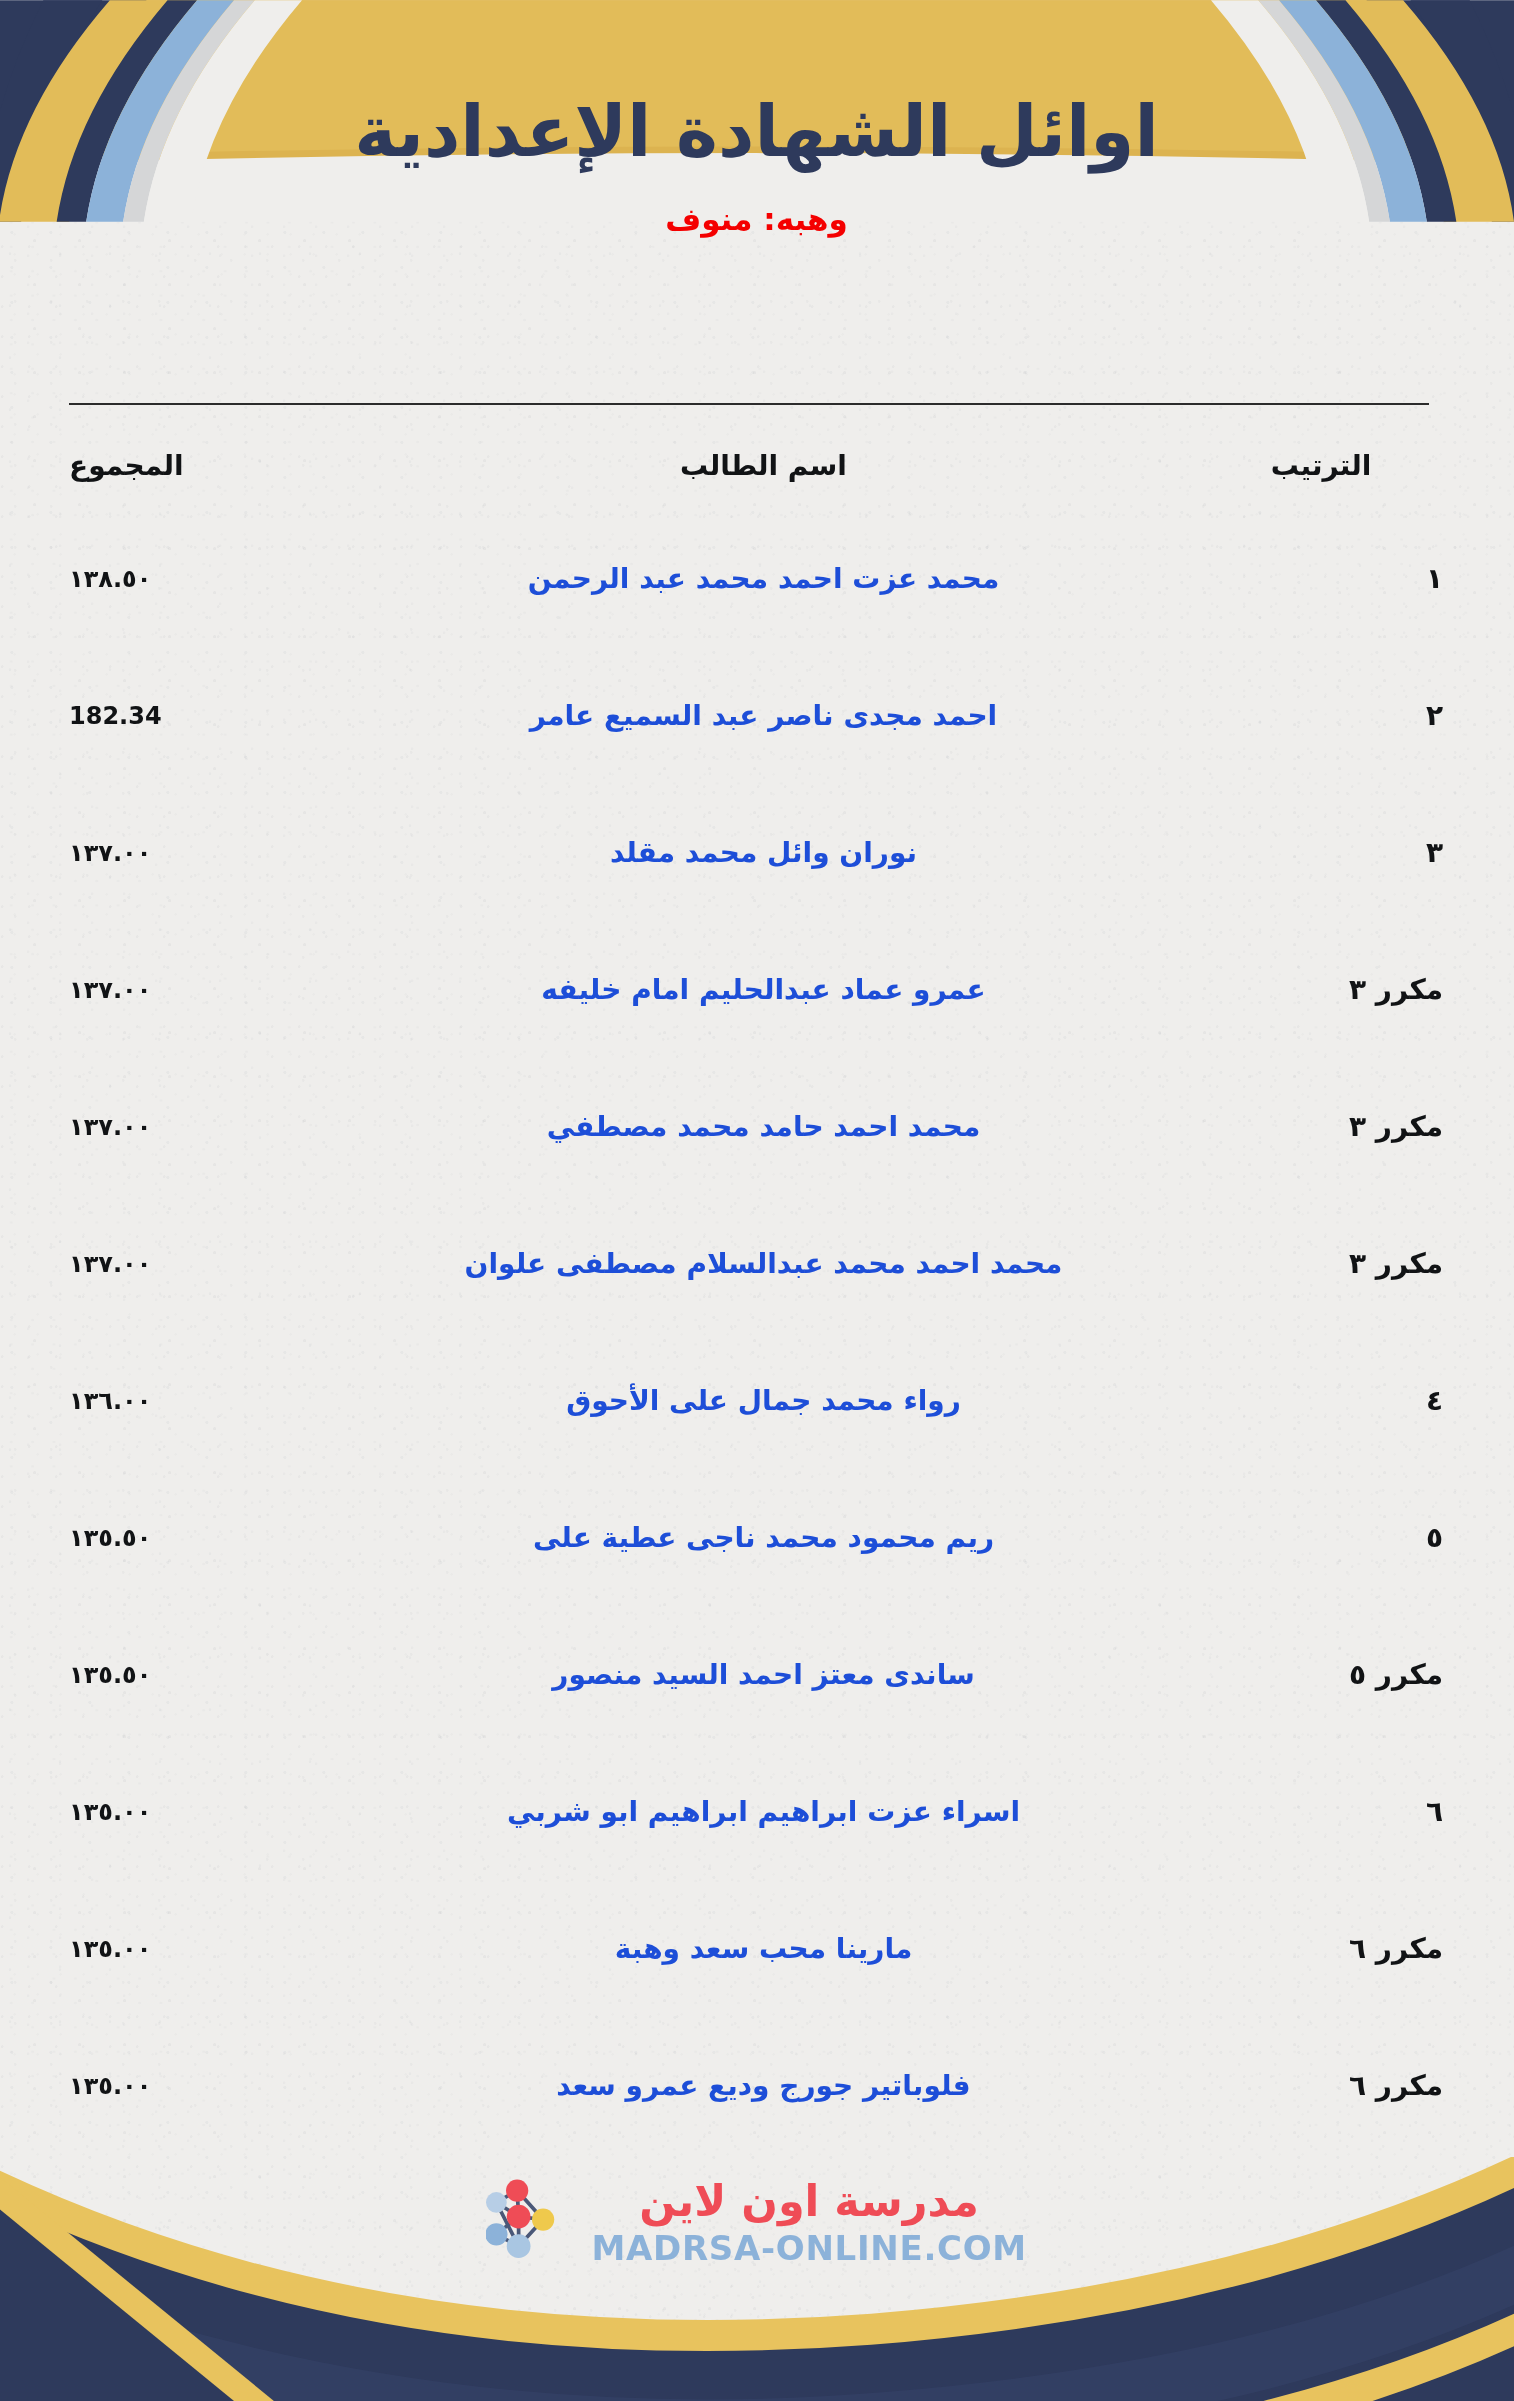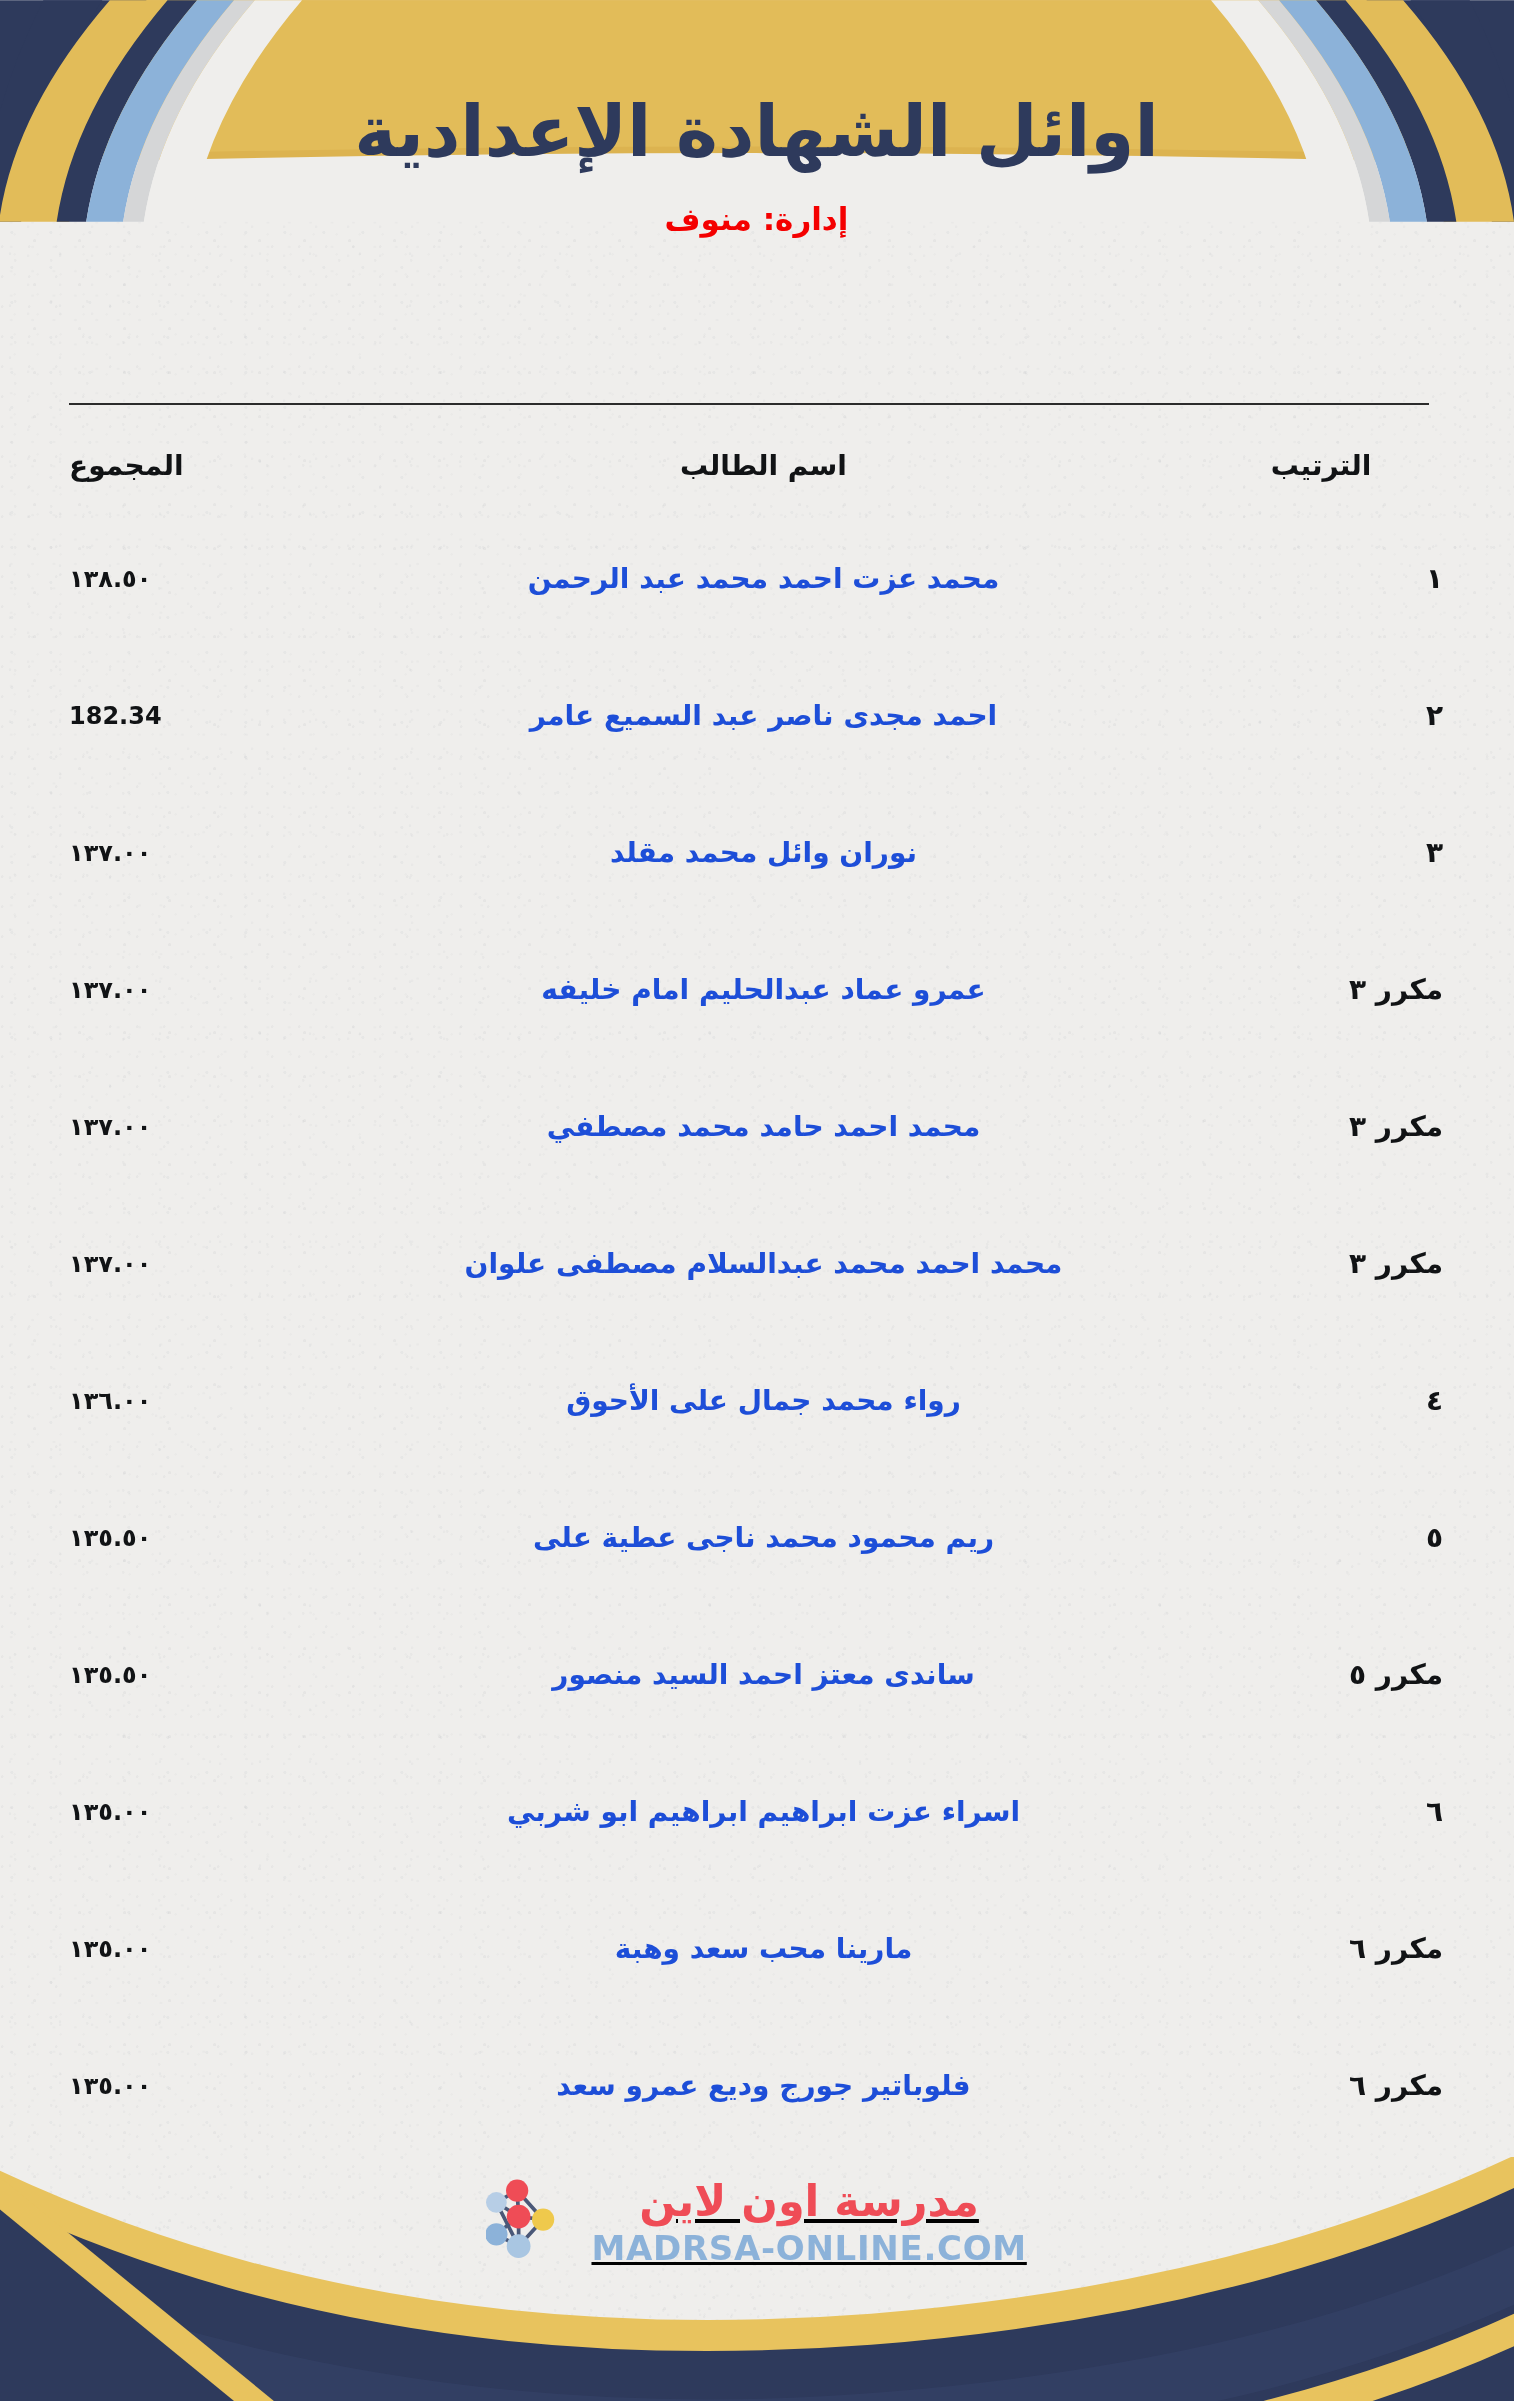--- a/index.html
+++ b/index.html
@@ -157,21 +157,21 @@
   .brand {
     position: absolute;
     bottom: 134px;
     left: 0; right: 0;
     display: flex;
     justify-content: center;
     align-items: center;
     gap: 16.3px;
     direction: rtl;
   }
-  .brand-text { text-align: center; line-height: 1; text-decoration: underline; }
+  .brand-text { text-align: center; line-height: 1; }
   .brand-ar {
     font-size: 43px;
     font-weight: bold;
     color: #ef4c56;
     direction: rtl;
     margin-bottom: 8.9px;
   }
   .brand-url {
     font-size: 34px;
     font-weight: bold;
@@ -210,21 +210,21 @@
       <path d="M1822,0 Q1950,150 1972,300 L1932,300 Q1910,150 1782,0 Z" fill="#2e3a5c"></path>
       <path d="M1782,0 Q1910,150 1932,300 L1882,300 Q1860,150 1732,0 Z" fill="#8cb2d9"></path>
       <path d="M1732,0 Q1860,150 1882,300 L1854,300 Q1832,150 1704,0 Z" fill="#d5d6d7"></path>
       <path d="M1704,0 Q1832,150 1854,300 L1790,300 Q1768,150 1640,0 Z" fill="#efeeec"></path>
     </svg>
   </div>
 
   <div class="header-block">
     <h1 class="doc-title">اوائل الشهادة الإعدادية</h1>
     <div class="subtitle-row">
-      <span>إدارة: منوف</span>
+      <span>وهبه: منوف</span>
     </div>
   </div>
 
   <div class="divider"></div>
 
   <div class="table-wrap">
     <table class="tbl">
       <colgroup>
         <col class="col-rank">
         <col class="col-name">

